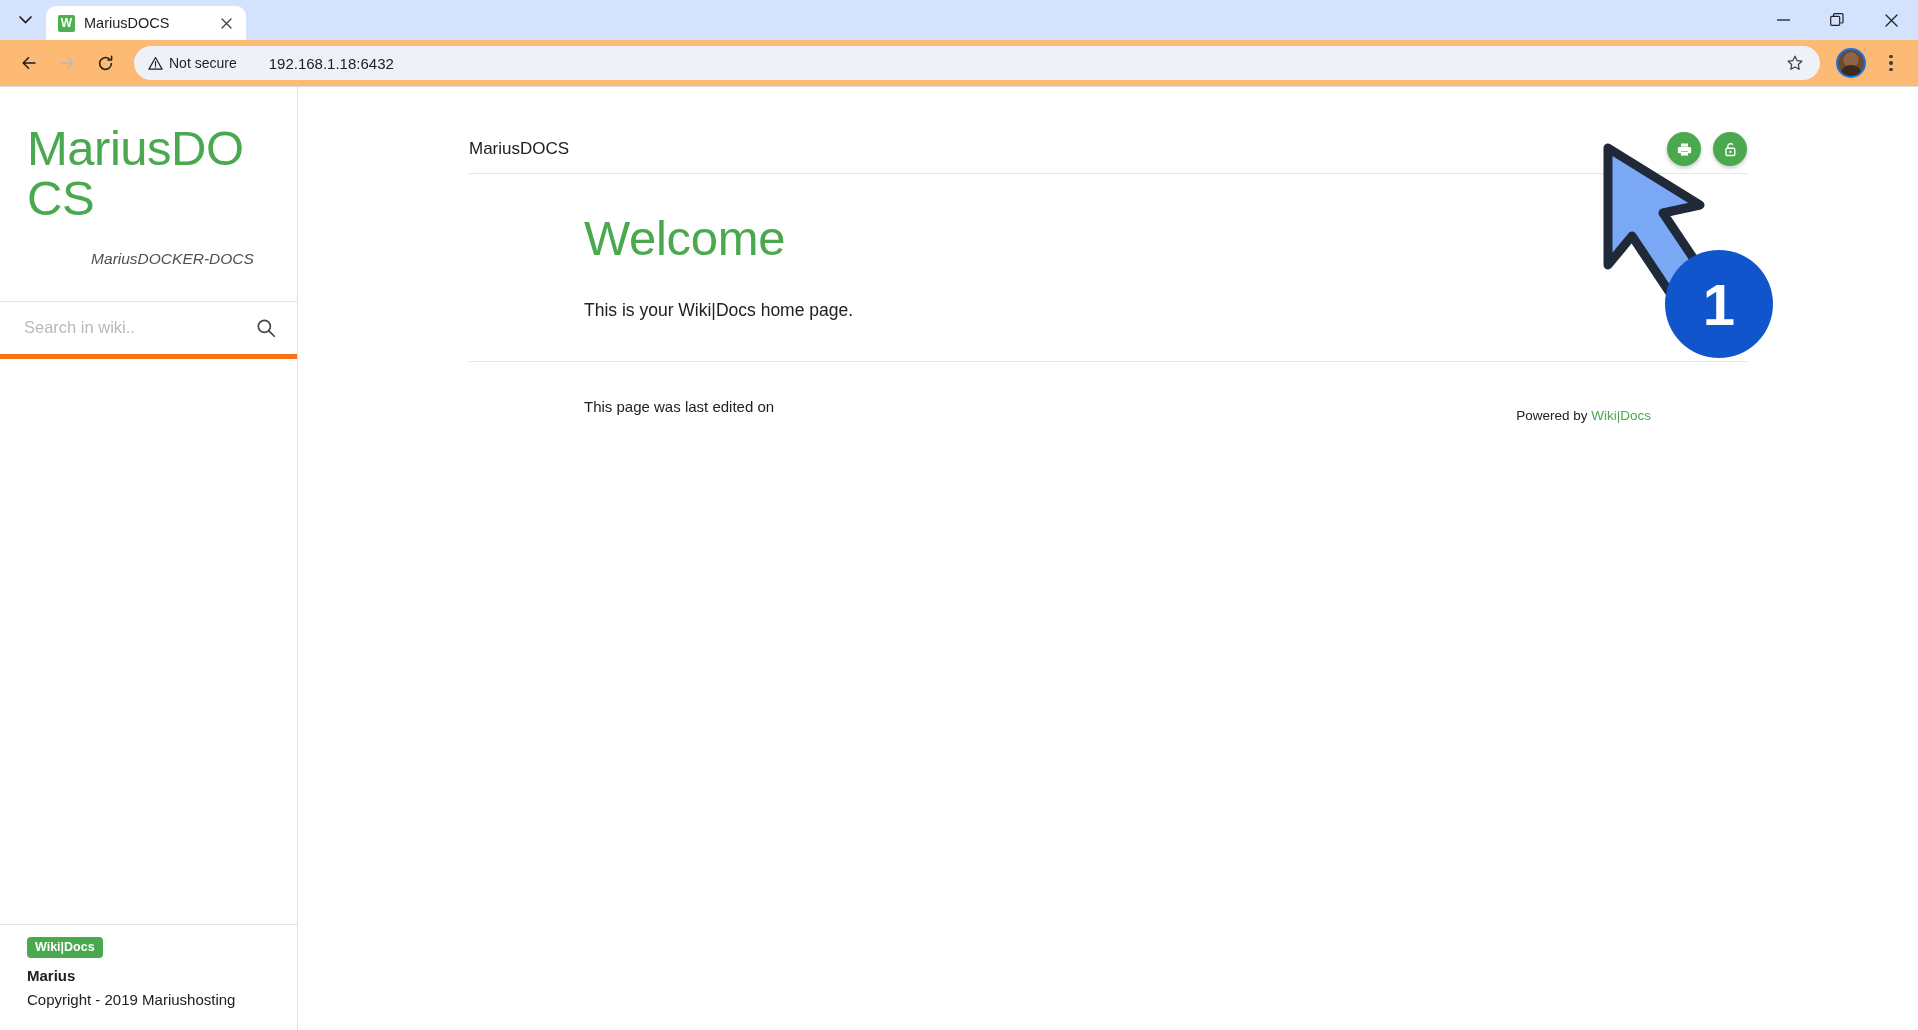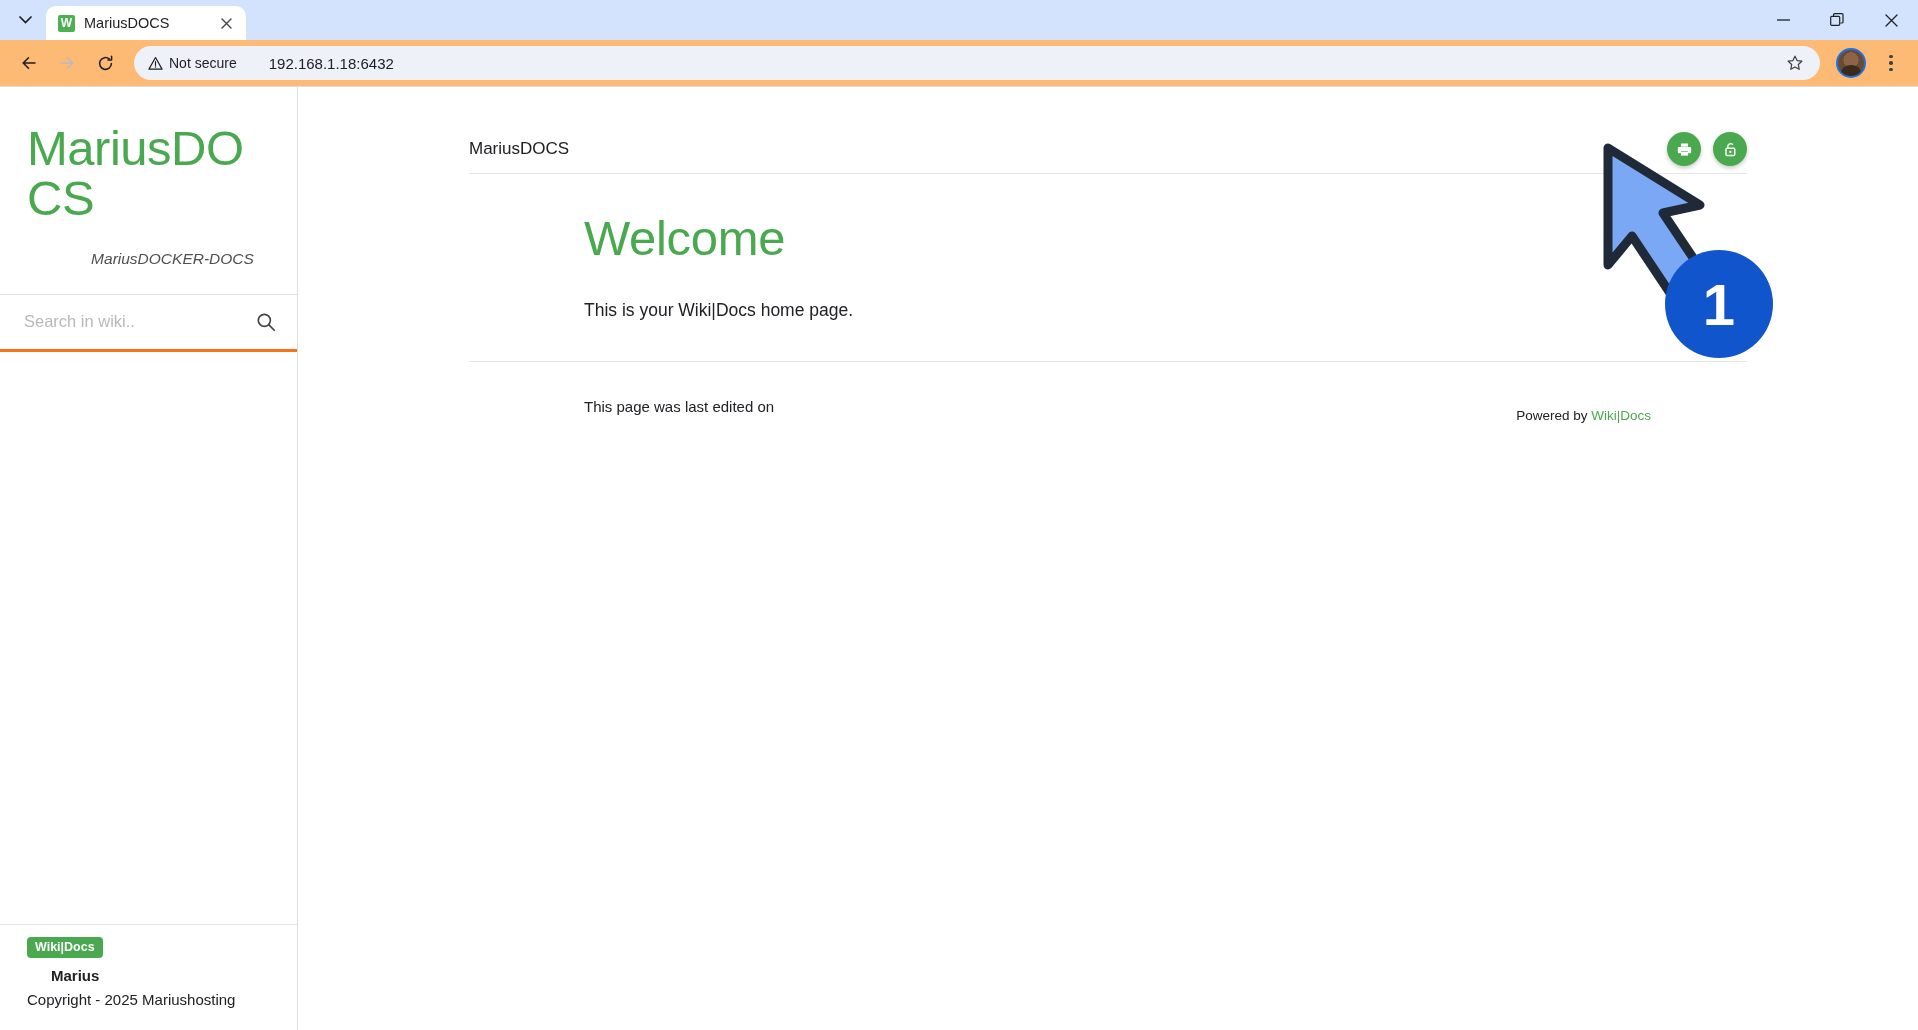--- a/index.html
+++ b/index.html
@@ -183,24 +183,24 @@
   }
   .subtitle {
     text-align: center;
     font-style: italic;
     font-size: 15.5px;
     color: #4f4f4f;
     margin-top: 26px;
     padding-left: 48px;
   }
   .searchbox {
-    margin-top: 26px;
+    margin-top: 33px;
     height: 58px;
     border-top: 1px solid #e3e3e3;
-    border-bottom: 3px solid #f97316;
+    border-bottom: 5px solid #f97316;
     display: flex;
     align-items: center;
     padding: 0 20px 0 22px;
     box-sizing: border-box;
   }
   .search-input {
     flex: 1 1 auto;
     border: none;
     outline: none;
     font-size: 16.5px;
@@ -222,21 +222,21 @@
   .badge {
     display: inline-block;
     background: #4aa94f;
     color: #ffffff;
     font-size: 12.5px;
     font-weight: bold;
     padding: 3px 8px 4px;
     border-radius: 4px;
     margin-bottom: 9px;
   }
-  .owner { font-size: 15px; font-weight: bold; color: #202124; margin-bottom: 7px; margin-left: 24px; }
+  .owner { font-size: 15px; font-weight: bold; color: #202124; margin-bottom: 7px; }
   .copyright { font-size: 15px; color: #202124; }
 
   
   .main {
     flex: 1 1 auto;
     position: relative;
   }
   .content {
     width: 1278px;
     margin: 0 auto;
@@ -391,21 +391,21 @@
           <svg width="22" height="22" viewBox="0 0 24 24">
             <circle cx="10.2" cy="10.2" r="6.6" fill="none" stroke="#444" stroke-width="1.8"></circle>
             <path d="M15.2 15.2 L21 21" stroke="#444" stroke-width="1.9" stroke-linecap="round"></path>
           </svg>
         </span>
       </div>
 
       <div class="sidebar-footer">
         <span class="badge">Wiki|Docs</span>
         <div class="owner">Marius</div>
-        <div class="copyright">Copyright - 2025 Mariushosting</div>
+        <div class="copyright">Copyright - 2019 Mariushosting</div>
       </div>
     </div>
 
     <div class="main">
       <div class="content">
 
         <div class="crumbbar">
           <span class="crumb">MariusDOCS</span>
           <span class="actions">
             <span class="action-btn">

